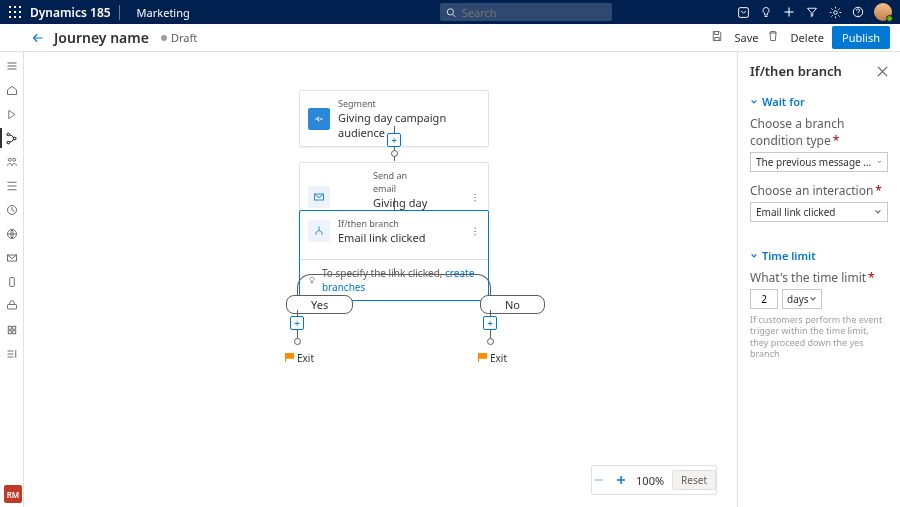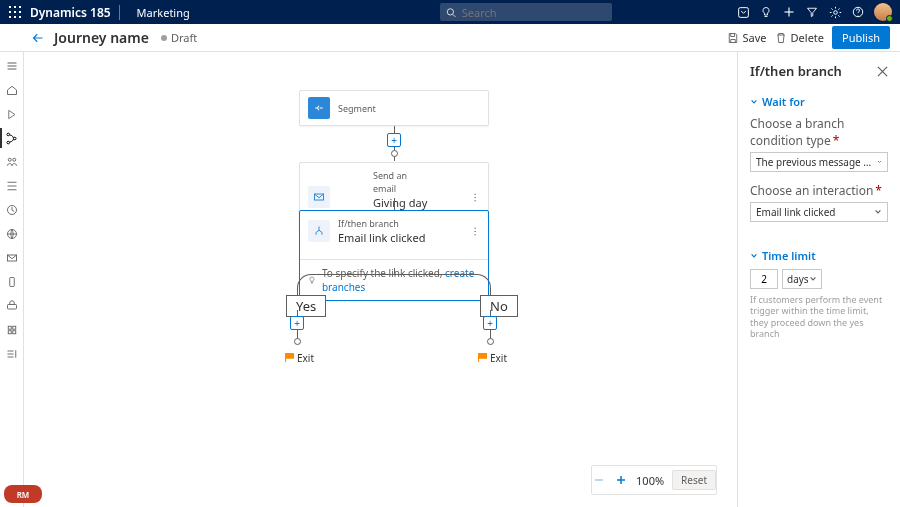--- a/index.html
+++ b/index.html
@@ -30,21 +30,21 @@
   .topbar-icn{width:22px;height:22px;display:flex;align-items:center;justify-content:center;color:#fff;}
   .avatar{width:18px;height:18px;border-radius:50%;background:linear-gradient(#f6c28b,#c27b4b);position:relative;margin:0 4px;}
   .presence{position:absolute;right:-1px;bottom:-1px;width:7px;height:7px;border-radius:50%;background:var(--green);border:1px solid var(--navy);}
   
   .header{height:28px;border-bottom:1px solid var(--border);display:flex;align-items:center;padding:0 10px 0 30px;}
   .back{width:16px;height:16px;display:flex;align-items:center;justify-content:center;margin-right:8px;color:var(--blue);}
   .title{font-size:14px;font-weight:600;}
   .draft{font-size:11px;color:var(--text-muted);margin-left:12px;display:flex;align-items:center;gap:4px;}
   .dot-draft{width:6px;height:6px;border-radius:50%;background:#a19f9d;}
   .hdr-right{margin-left:auto;display:flex;align-items:center;gap:8px;}
-  .hdr-btn{display:flex;align-items:center;gap:4px;font-size:11px;color:var(--text);}
+  .hdr-btn{display:flex;gap:12px;font-size:11px;color:var(--text);}
   .publish{background:var(--blue);color:#fff;padding:4px 10px;border-radius:2px;font-size:11px;}
   
   .body{display:flex;height:calc(507px - 24px - 28px);}
   .rail{width:24px;border-right:1px solid var(--border);display:flex;flex-direction:column;align-items:center;padding-top:6px;gap:8px;color:#605e5c;}
   .rail .ic{width:16px;height:16px;display:flex;align-items:center;justify-content:center;}
   .rail .active{color:#000;position:relative;}
   .rail .active::before{content:"";position:absolute;left:-4px;top:-2px;bottom:-2px;width:2px;background:var(--text);}
   .canvas{flex:1;position:relative;background:#fff;overflow:hidden;}
   
   .node{position:absolute;left:275px;width:190px;background:#fff;border:1px solid #e1e1e1;border-radius:2px;box-shadow:0 1px 2px rgba(0,0,0,.06);display:flex;align-items:center;padding:6px 8px;gap:8px;}
@@ -53,31 +53,31 @@
   .node .txt .ttl{font-size:11px;color:var(--text);}
   .node .more{margin-left:auto;color:var(--text-muted);letter-spacing:-1px;font-size:10px;transform:rotate(90deg);}
   .node.sel{border:1.5px solid var(--blue);padding-bottom:0;}
   .node.sel .inner{display:flex;align-items:center;gap:8px;padding:6px 8px;width:100%;}
   .node.sel{flex-direction:column;align-items:stretch;padding:0;width:190px;}
   .hintrow{border-top:1px solid var(--border);padding:6px 8px;display:flex;align-items:center;gap:6px;font-size:10px;color:var(--text-muted);}
   .hintrow a{color:var(--blue);text-decoration:none;}
   .plus-node{width:14px;height:14px;border:1px solid var(--blue);border-radius:2px;color:var(--blue);display:flex;align-items:center;justify-content:center;position:absolute;left:363px;font-size:10px;background:#fff;}
   .dot-end{width:7px;height:7px;border:1px solid var(--text-muted);border-radius:50%;position:absolute;left:366.5px;background:#fff;}
   .line-v{position:absolute;left:370px;width:0;border-left:1px solid var(--text-muted);}
-  .pill{position:absolute;border:1px solid var(--text-muted);border-radius:0;font-size:13px;padding:1px 9px;background:#fff;color:var(--text);}
+  .pill{position:absolute;border:1px solid var(--text-muted);border-radius:8px;font-size:11px;padding:1px 24px;background:#fff;color:var(--text);}
   .flag{width:9px;height:9px;background:var(--orange);position:absolute;clip-path:polygon(0 0,100% 0,100% 65%,0 65%,0 100%,12% 100%,12% 65%,0 65%);}
   .exit-lbl{position:absolute;font-size:10px;}
   .branch-line{position:absolute;border:1px solid var(--text-muted);border-top:none;border-bottom-left-radius:14px;border-bottom-right-radius:14px;transform:scaleY(-1);}
   
   .zoom{position:absolute;right:20px;bottom:12px;display:flex;align-items:center;gap:8px;border:1px solid var(--border);background:#fff;border-radius:2px;padding:4px 0;}
   .zoom .zb{width:14px;height:14px;display:flex;align-items:center;justify-content:center;}
   .zoom .lvl{font-size:11px;}
   .zoom .reset{font-size:10px;color:var(--text-muted);background:#f3f2f1;border:1px solid var(--border);border-radius:2px;padding:2px 8px;}
   
-  .rm{position:absolute;left:4px;bottom:4px;width:38px;height:18px;background:#c03a27;color:#fff;font-size:8px;font-weight:600;display:flex;align-items:center;justify-content:center;border-radius:8px;}
+  .rm{position:absolute;left:4px;bottom:4px;width:18px;height:18px;background:#c03a27;color:#fff;font-size:8px;font-weight:600;display:flex;align-items:center;justify-content:center;border-radius:2px;}
   
   .panel{width:163px;border-left:1px solid var(--border);background:#fff;padding:10px 12px;overflow:auto;}
   .panel h1{font-size:13px;font-weight:600;margin:0;}
   .panel-hd{display:flex;justify-content:space-between;align-items:center;margin-bottom:14px;}
   .sect{display:flex;align-items:center;gap:4px;color:var(--blue);font-size:11px;font-weight:600;margin-top:4px;margin-bottom:6px;}
   .sect .chev{transform:rotate(0deg);}
   .fld-lbl{font-size:12px;color:var(--text-muted);margin-bottom:3px;}
   .req{color:#a80000;margin-left:2px;}
   .select{border:1px solid var(--border-strong);height:20px;display:flex;align-items:center;justify-content:space-between;padding:0 5px;font-size:10px;margin-bottom:10px;}
   .select.ell span:first-child{white-space:nowrap;overflow:hidden;text-overflow:ellipsis;}
@@ -277,20 +277,21 @@
   <div class="canvas">
 
     <div class="node" style="top:38px;">
       <div class="ic-box" style="background:#2b88d8;">
         <svg width="12" height="12" viewBox="0 0 16 16" stroke="#fff" stroke-width="1.5" fill="none">
             <path d="M3 8h4M9 8h4M6 8l2-3M6 8l2 3"></path>
           </svg>
       </div>
       <div class="txt">
         <div class="lbl">Segment</div>
+        <div class="ttl">Giving day campaign audience</div>
       </div>
     </div>
     <div class="line-v" style="top:74px;height:7px;"></div>
     <div class="plus-node" style="top:81px;">+</div>
     <div class="line-v" style="top:95px;height:14px;"></div>
     <div class="dot-end" style="top:98px;"></div>
 
     <div class="node" style="top:110px;gap:43px;">
       <div class="ic-box" style="background:#eef3fb;">
         <svg width="12" height="12" viewBox="0 0 16 16" fill="none" stroke="#2b88d8" stroke-width="1.3">
@@ -402,20 +403,21 @@
     </div>
 
     <div style="height:12px;"></div>
     <div class="sect">
       <svg class="chev" width="8" height="8" viewBox="0 0 10 10" fill="none" stroke="currentColor" stroke-width="1.5">
           <path d="M2 3l3 3 3-3"></path>
         </svg>
       <span>Time limit</span>
     </div>
 
+    <div class="fld-lbl"><span>What's the time limit</span><span class="req">*</span></div>
     <div style="display:flex;">
       <input class="num" value="2" style="">
       <div class="unit">
         <span>days</span>
         <svg width="8" height="8" viewBox="0 0 10 10" fill="none" stroke="#605e5c" stroke-width="1.5">
             <path d="M2 3l3 3 3-3"></path>
           </svg>
       </div>
     </div>
     <div class="help">If customers perform the event trigger within the time limit, they proceed down the yes branch</div>

